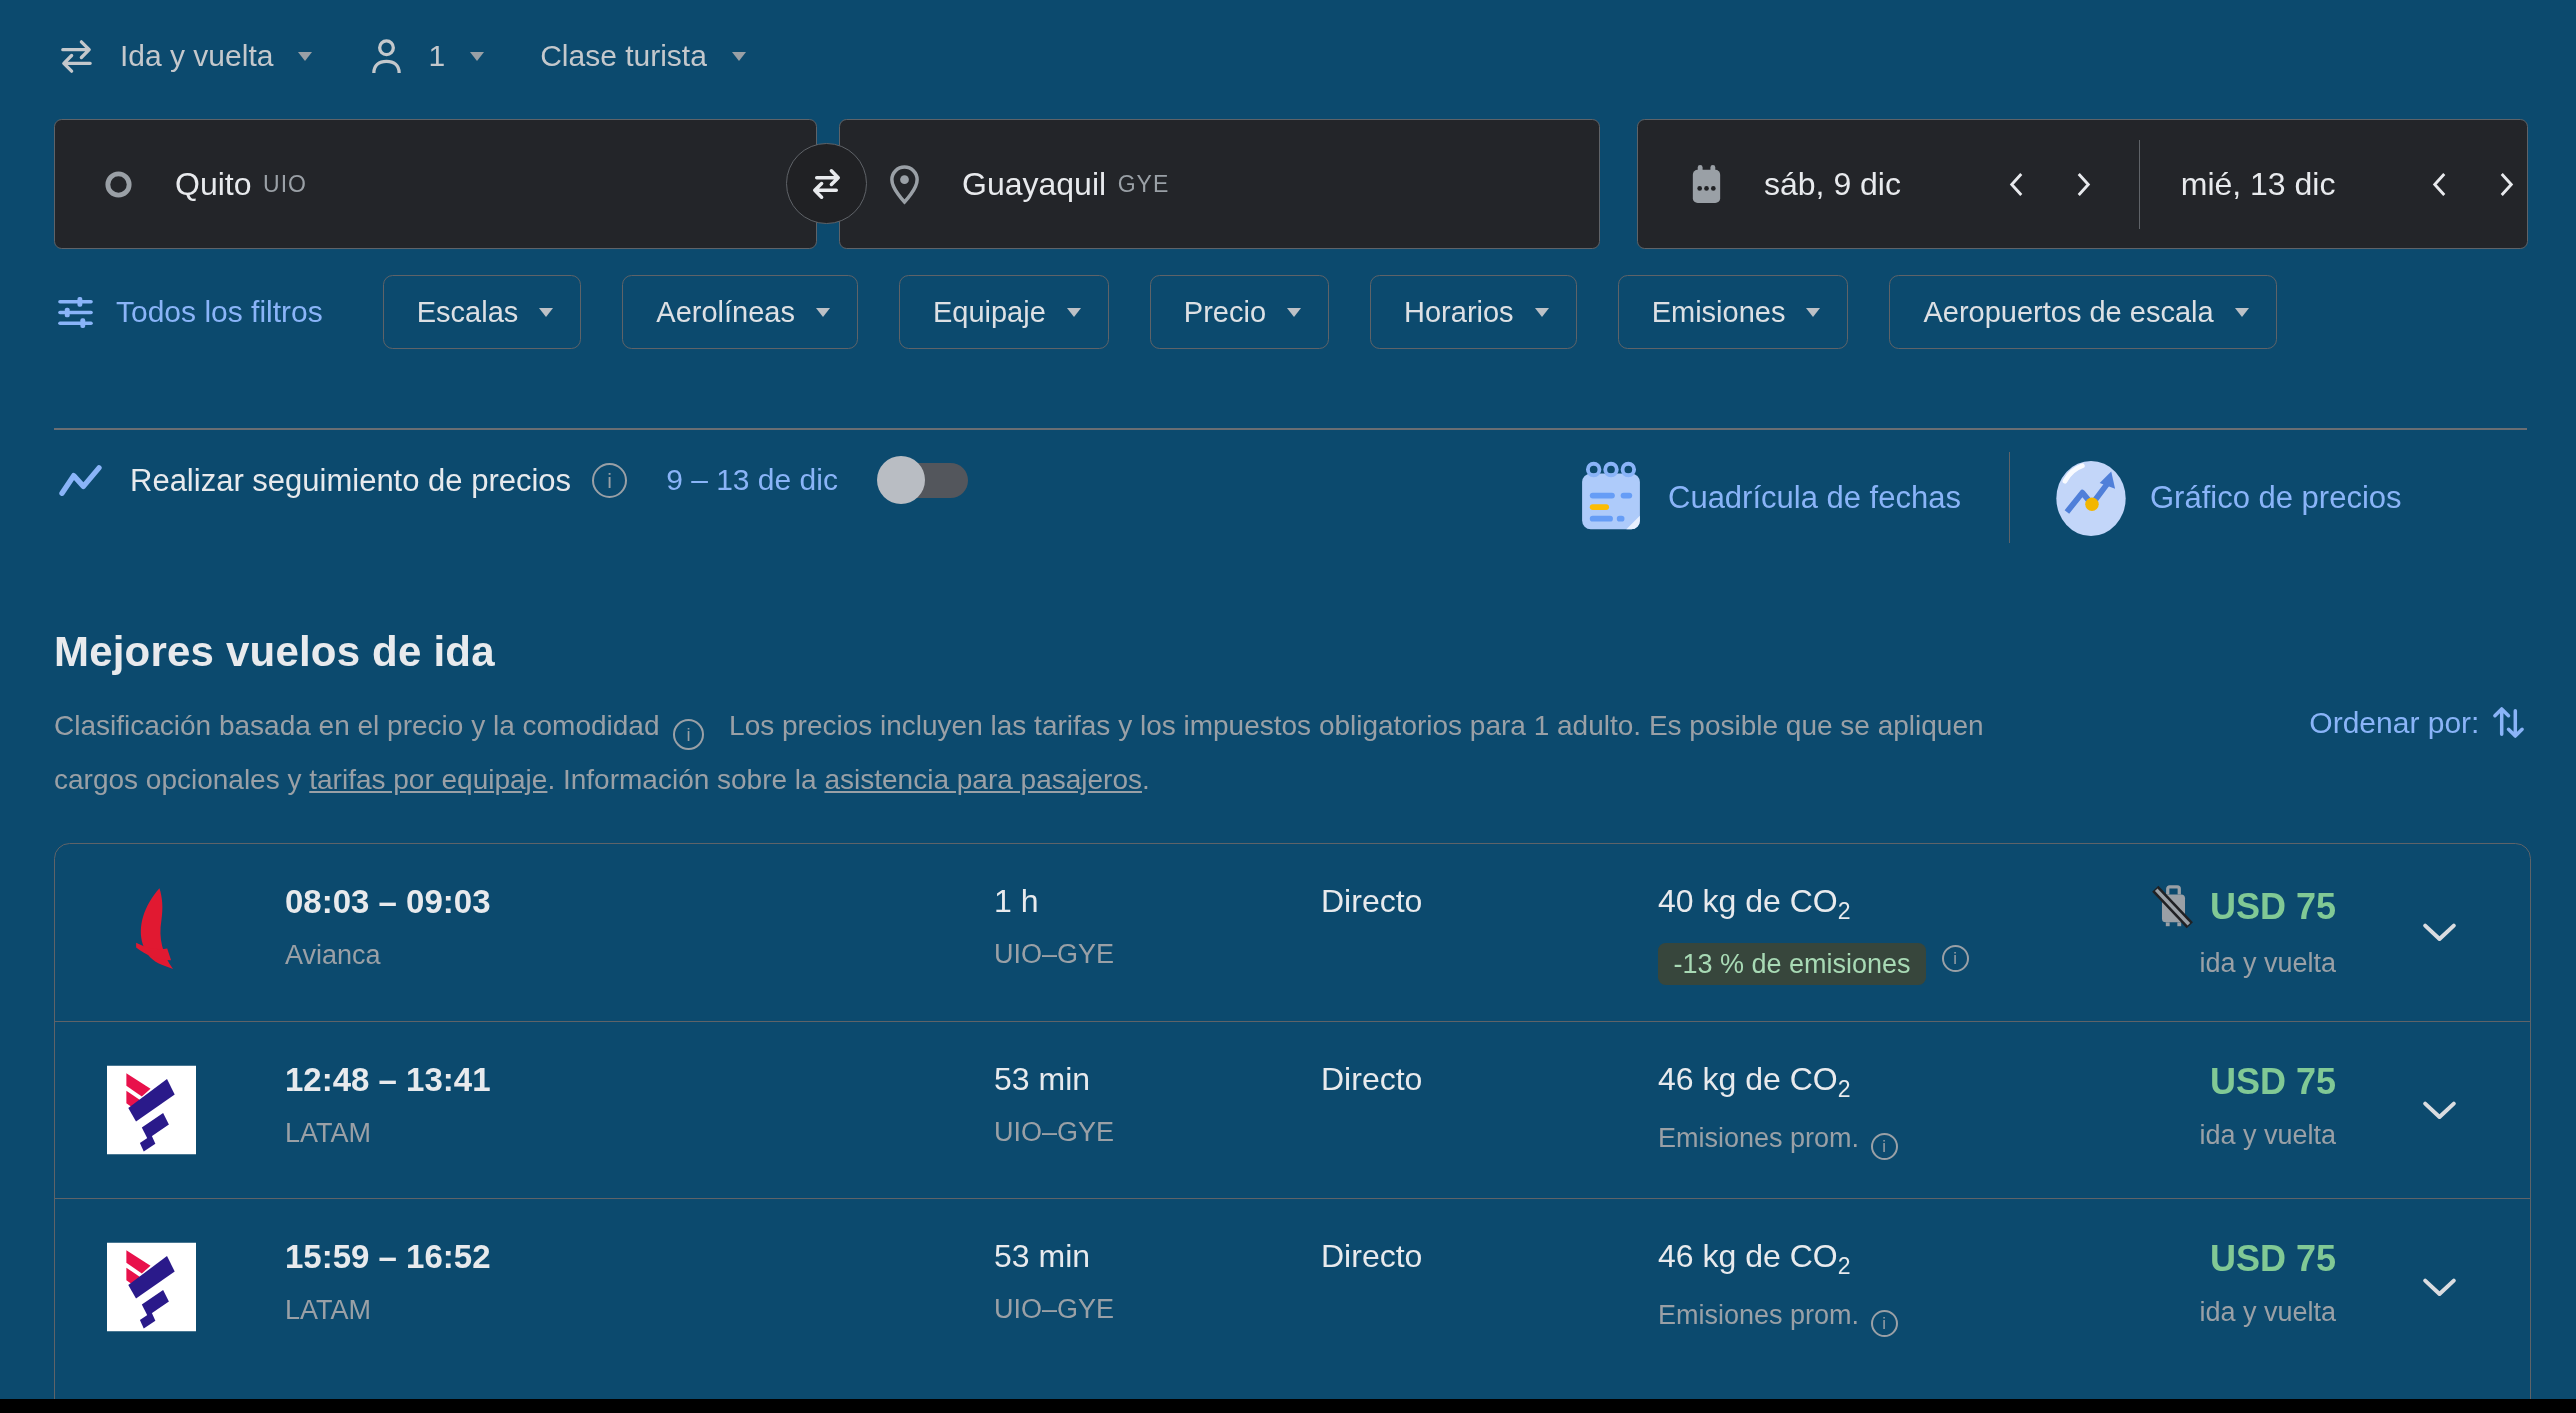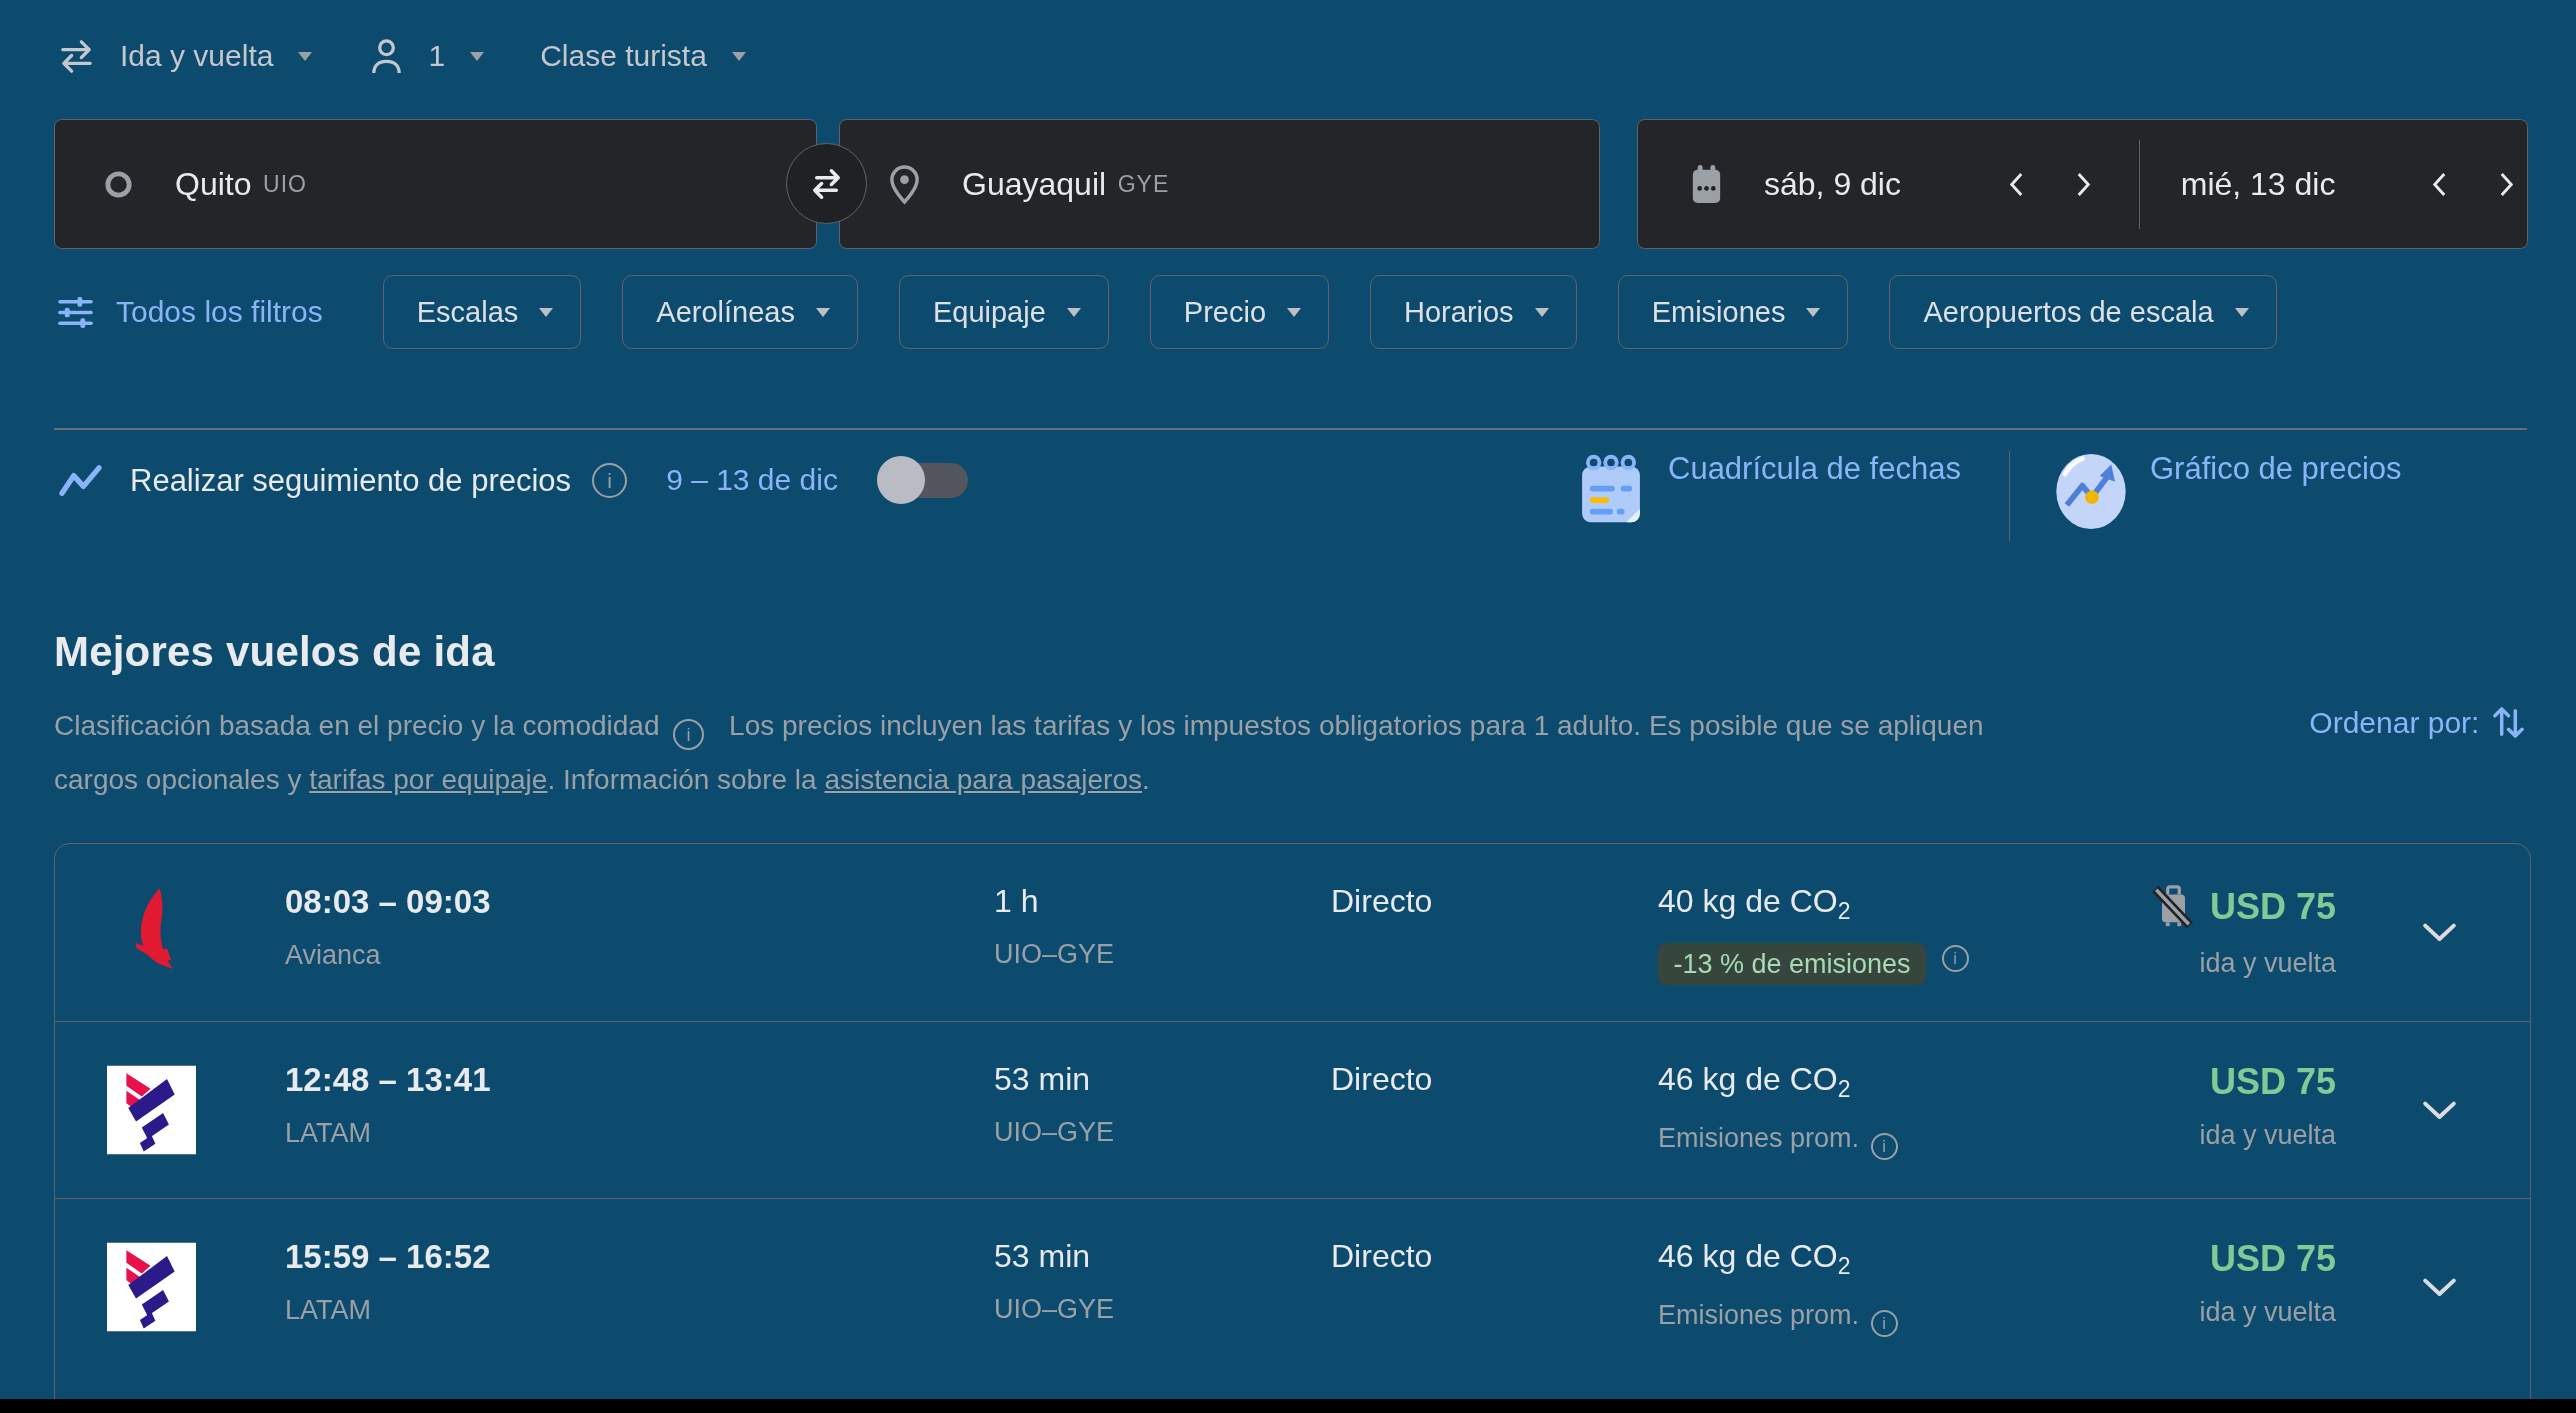--- a/index.html
+++ b/index.html
@@ -40,39 +40,39 @@
 
   .hline { position:absolute; left:54px; top:428px; width:2473px; height:1.9px; background:#6a6e73; }
 
   
   .track { position:absolute; left:58px; top:463px; height:70px; display:flex; }
   .track-label { font-size:31px; font-weight:500; color:#e8eaed; margin-left:27px; }
   .info-ic { width:35px; height:35px; border:2.9px solid #9aa0a6; border-radius:50%; color:#9aa0a6; font-size:21px; display:inline-flex; align-items:center; justify-content:center; margin-left:21px; flex:none; }
   .track-range { font-size:30px; font-weight:500; color:#8ab4f8; margin-left:39px; }
   .toggle { position:relative; width:87px; height:35px; border-radius:17.4px; background:#53565c; margin-left:43px; cursor:pointer; }
   .toggle .knob { position:absolute; left:-3.9px; top:-6.8px; width:48px; height:48px; border-radius:50%; background:#b9bdc3; }
-  .track-right { position:absolute; left:1575px; top:451px; height:93px; display:flex; align-items:flex-start; }
+  .track-right { position:absolute; left:1575px; top:451px; height:93px; display:flex; align-items:center; }
   .tr-label { font-size:31px; font-weight:500; color:#8ab4f8; margin-left:21px; cursor:pointer; }
   .vsep-track { width:1px; height:91px; background:#5f6368; margin:0 43px 0 48px; }
 
   
   .res-title { position:absolute; left:54px; top:628px; font-size:42px; font-weight:600; color:#e8eaed; letter-spacing:0.2px; }
   .subtitle { position:absolute; left:54px; top:699px; width:2227px; font-size:28px; line-height:54px; color:#9aa0a6; }
   .subtitle .info-ic { width:31px; height:31px; border-width:2.4px; font-size:18.4px; vertical-align:-5.8px; margin-left:13.6px; margin-right:25px; }
   .subtitle a { color:#9aa0a6; text-decoration:underline; cursor:pointer; }
   .sort-by { position:absolute; right:50px; top:703px; display:flex; align-items:center; color:#8ab4f8; font-size:30px; font-weight:500; cursor:pointer; }
   .sort-by .ic { margin-left:11.6px; }
 
   
   .card { position:absolute; left:54px; top:843px; width:2477px; height:607px; border:1px solid #5f6368; border-radius:15.5px; }
   .frow { position:relative; height:177px; cursor:pointer; }
   .frow + .frow { border-top:1px solid #5f6368; }
   .logo { position:absolute; left:52px; top:50%; transform:translateY(-50%); }
   .col { position:absolute; top:39px; }
-  .c-time { left:230px; } .c-dur { left:939px; } .c-stop { left:1266px;margin-left:10px; } .c-co2 { left:1603px; }
+  .c-time { left:230px; } .c-dur { left:939px; } .c-stop { left:1266px; } .c-co2 { left:1603px; }
   .l1 { font-size:33px; font-weight:600; color:#e8eaed; }
   .l1.reg { font-weight:400; font-size:32px; }
   .l2 { margin-top:19.4px; font-size:27px; color:#9aa0a6; }
   .l2 .info-ic { width:27px; height:27px; border-width:2.4px; font-size:16.5px; vertical-align:-4.8px; margin-left:11.6px; }
   .co2sub { font-size:23px; }
   .badge { display:inline-flex; align-items:center; margin-top:11.6px; background:#37463c; color:#a8dab5; border-radius:7.7px; padding:5.8px 15.5px; font-size:27px; }
   .badge-wrap { margin-top:5.8px; display:flex; align-items:center; }
   .badge-wrap .info-ic { width:27px; height:27px; border-width:2.4px; font-size:16.5px; margin-left:15.5px; }
   .c-price { position:absolute; right:194px; top:39px; width:349px; display:flex; flex-direction:column; align-items:flex-end; }
   .price-line { display:flex; align-items:center; }

